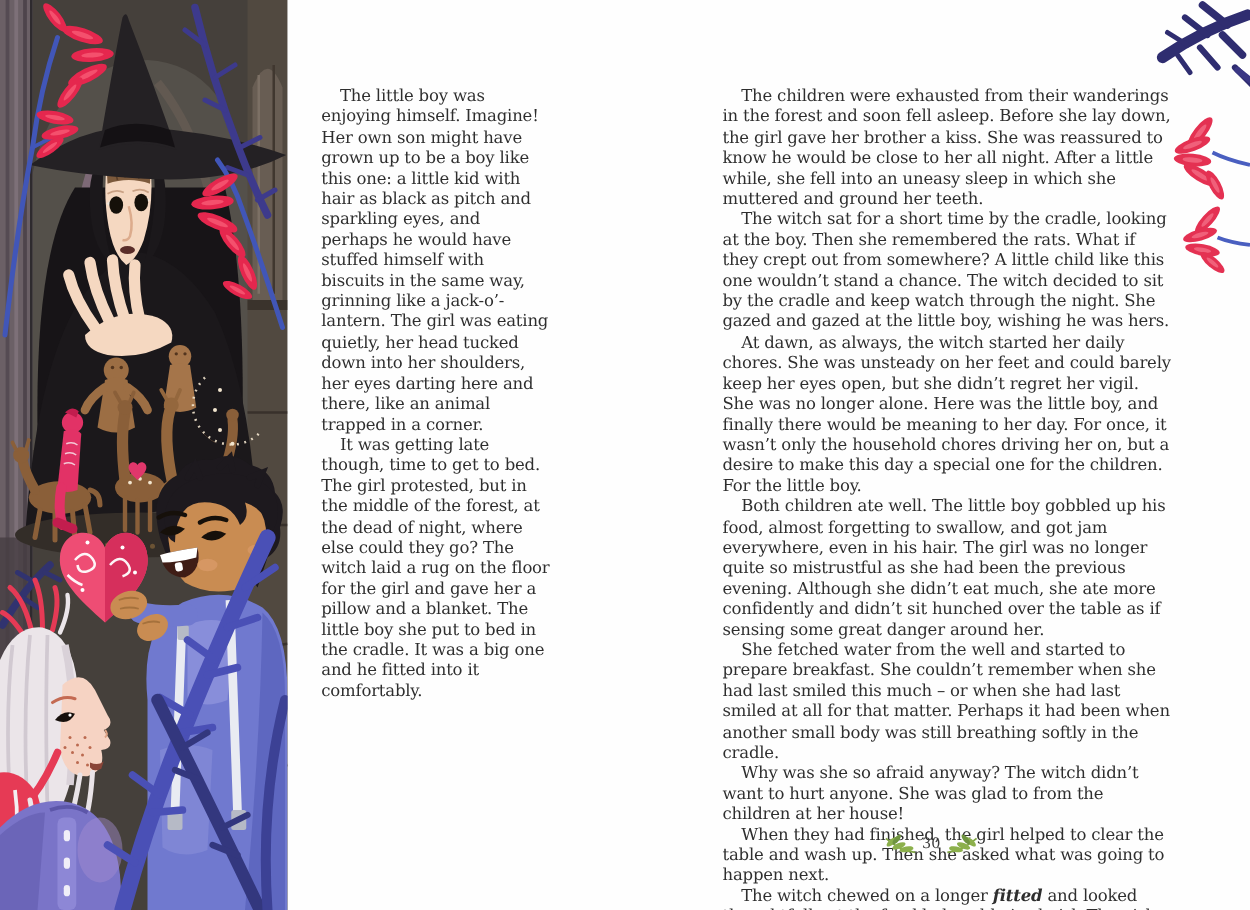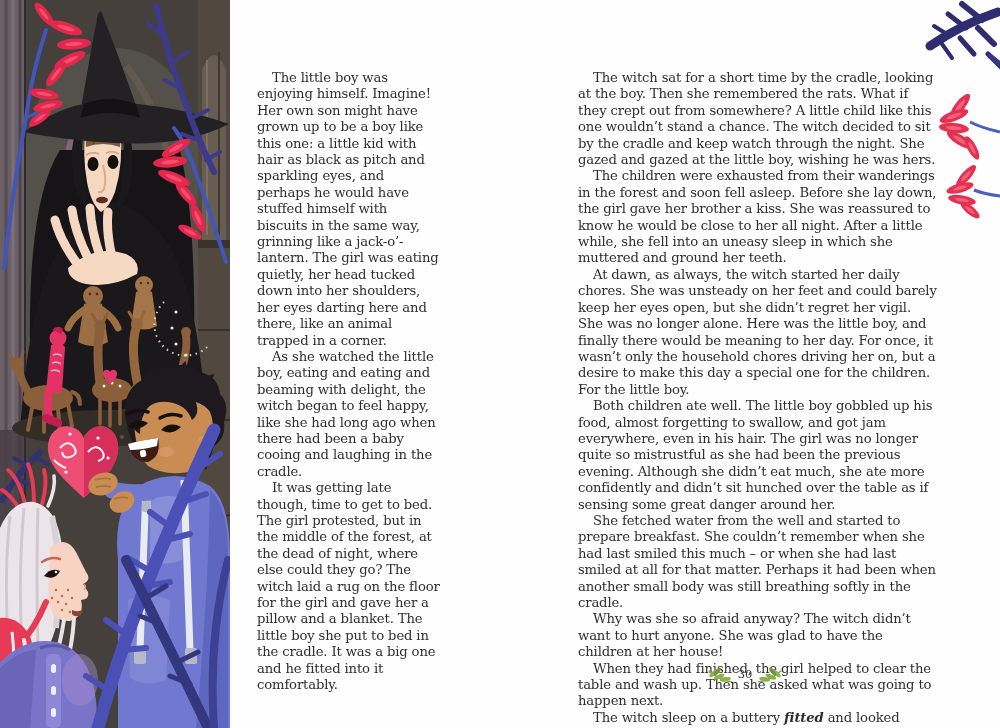--- a/index.html
+++ b/index.html
@@ -365,33 +365,32 @@
         <g transform="translate(190,232) rotate(28)">
             <ellipse rx="13" ry="4.5" fill="#e5274e"></ellipse>
             <ellipse rx="7" ry="1.6" fill="#f4506d"></ellipse>
           </g>
       </g>
     </svg>
   </div>
 
   <section class="col col-left">
     <p>The little boy was enjoying himself. Imagine! Her own son might have grown up to be a boy like this one: a little kid with hair as black as pitch and sparkling eyes, and perhaps he would have stuffed himself with biscuits in the same way, grinning like a jack-o’-lantern. The girl was eating quietly, her head tucked down into her shoulders, her eyes darting here and there, like an animal trapped in a corner.</p>
-    <p>As she watched the little boy, eating and eating and beaming with delight, the witch began to feel happy, like she had long ago when there had been a baby cooing and laughing in the cradle.</p>
     <p>It was getting late though, time to get to bed. The girl protested, but in the middle of the forest, at the dead of night, where else could they go? The witch laid a rug on the floor for the girl and gave her a pillow and a blanket. The little boy she put to bed in the cradle. It was a big one and he fitted into it comfortably.</p>
   </section>
 
   <section class="col col-right">
+    <p>The children were exhausted from their wanderings in the forest and soon fell asleep. Before she lay down, the girl gave her brother a kiss. She was reassured to know he would be close to her all night. After a little while, she fell into an uneasy sleep in which she muttered and ground her teeth.</p>
     <p>The witch sat for a short time by the cradle, looking at the boy. Then she remembered the rats. What if they crept out from somewhere? A little child like this one wouldn’t stand a chance. The witch decided to sit by the cradle and keep watch through the night. She gazed and gazed at the little boy, wishing he was hers.</p>
-    <p>The children were exhausted from their wanderings in the forest and soon fell asleep. Before she lay down, the girl gave her brother a kiss. She was reassured to know he would be close to her all night. After a little while, she fell into an uneasy sleep in which she muttered and ground her teeth.</p>
     <p>At dawn, as always, the witch started her daily chores. She was unsteady on her feet and could barely keep her eyes open, but she didn’t regret her vigil. She was no longer alone. Here was the little boy, and finally there would be meaning to her day. For once, it wasn’t only the household chores driving her on, but a desire to make this day a special one for the children. For the little boy.</p>
     <p>Both children ate well. The little boy gobbled up his food, almost forgetting to swallow, and got jam everywhere, even in his hair. The girl was no longer quite so mistrustful as she had been the previous evening. Although she didn’t eat much, she ate more confidently and didn’t sit hunched over the table as if sensing some great danger around her.</p>
     <p>She fetched water from the well and started to prepare breakfast. She couldn’t remember when she had last smiled this much – or when she had last smiled at all for that matter. Perhaps it had been when another small body was still breathing softly in the cradle.</p>
-    <p>Why was she so afraid anyway? The witch didn’t want to hurt anyone. She was glad to have the children at her house!</p>
+    <p>Why was she so afraid anyway? The witch didn’t want to hurt anyone. She was glad to from the children at her house!</p>
     <p>When they had finished, the girl helped to clear the table and wash up. Then she asked what was going to happen next.</p>
-    <p><span>The witch sleep on a buttery </span><span class="kifli">fitted</span><span> and looked thoughtfully at the freckled, red-haired girl. The girl was afraid because she</span></p>
+    <p><span>The witch chewed on a longer </span><span class="kifli">fitted</span><span> and looked thoughtfully at the freckled, red-haired girl. The girl was afraid because she</span></p>
   </section>
 
   <div class="corner-deco">
     <svg width="170" height="230" viewBox="0 0 170 230" xmlns="http://www.w3.org/2000/svg">
       <g stroke-linecap="round" fill="none" stroke="#2f2d70">
         <path d="M168,12 Q132,24 100,46" stroke-width="9"></path>
         <path d="M152,20 L132,4" stroke-width="6"></path>
         <path d="M136,28 L118,14" stroke-width="5"></path>
         <path d="M120,36 L104,26" stroke-width="4"></path>
         <path d="M148,28 L164,44" stroke-width="6"></path>

